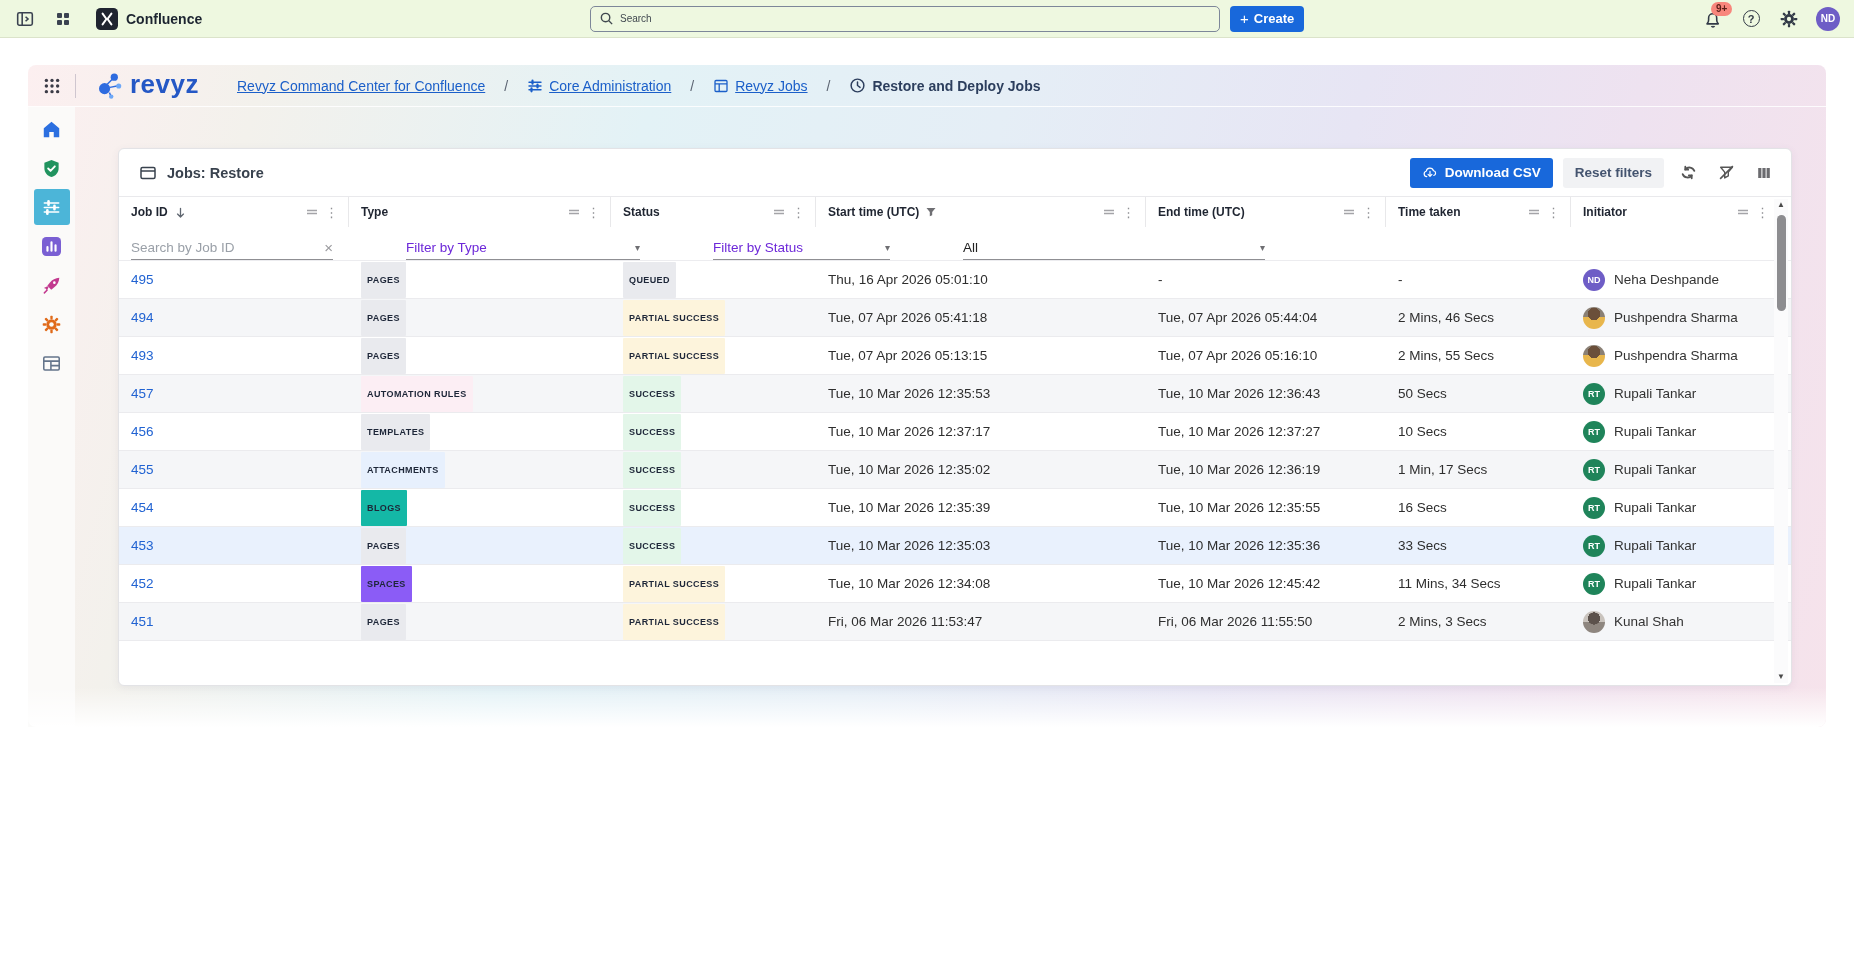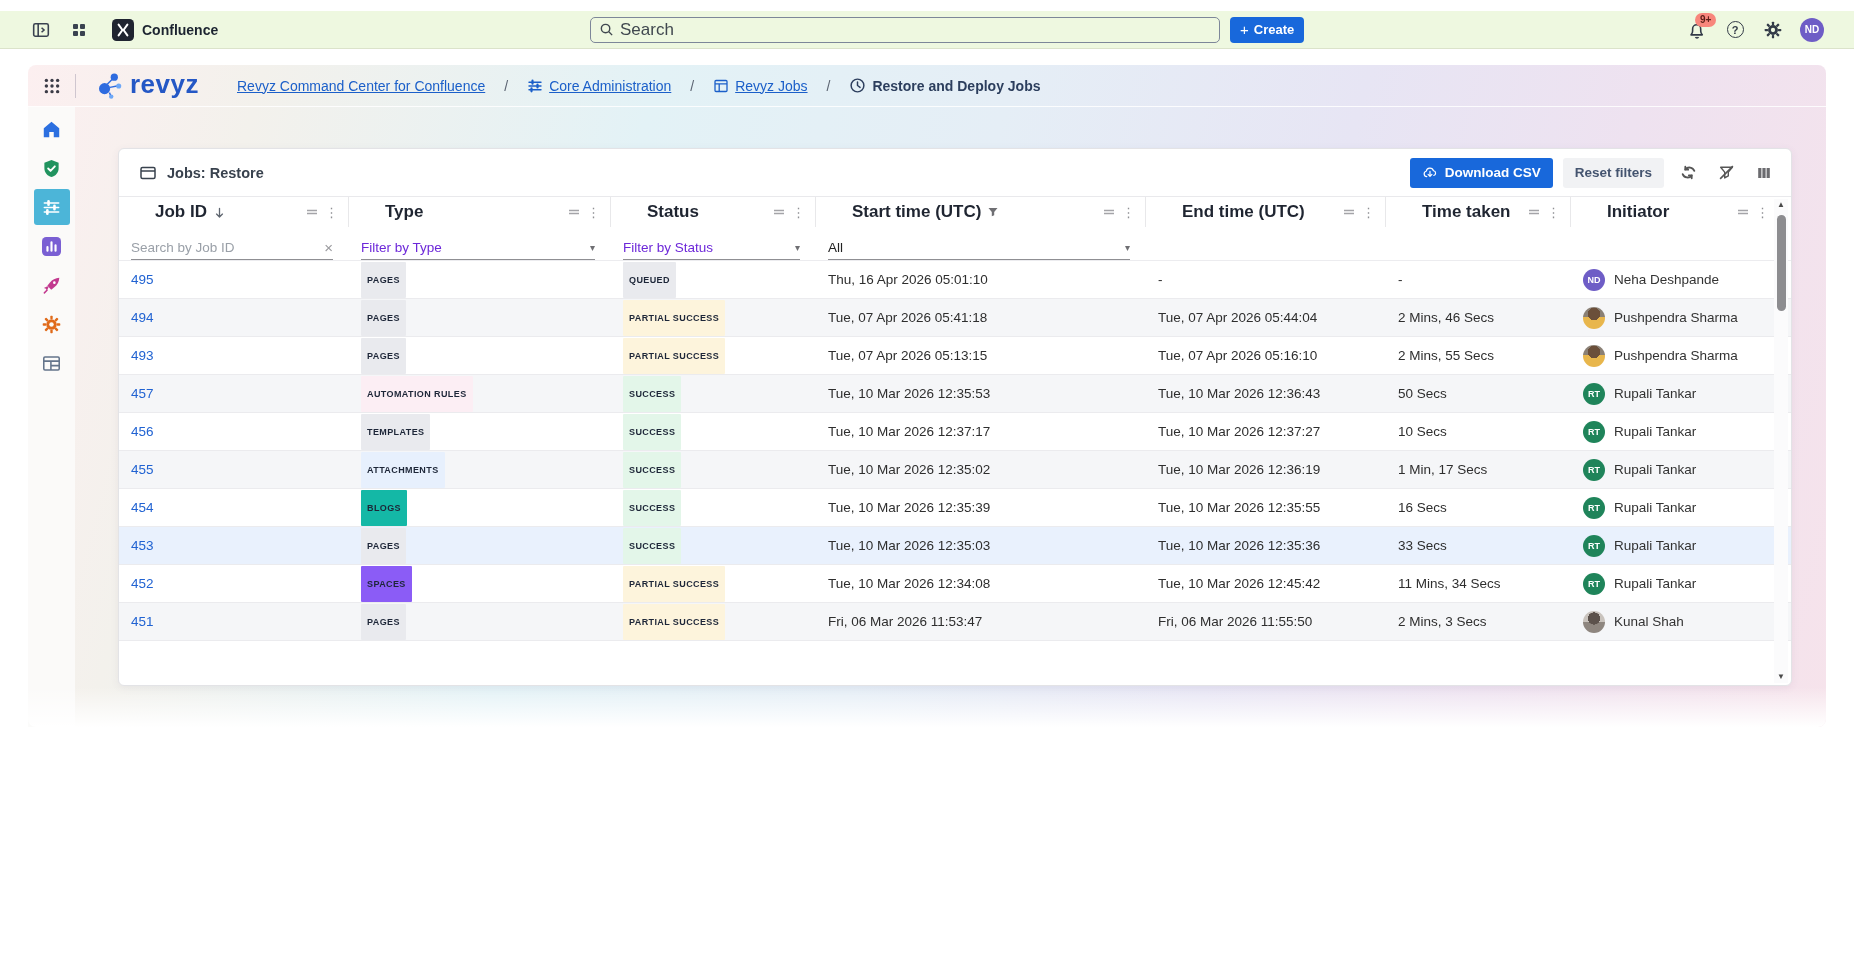--- a/index.html
+++ b/index.html
@@ -1,28 +1,28 @@
 <!DOCTYPE html>
 <html style="--accent: #1868db; --sidebar-active: #4cb5d8; --row-highlight: #e9f1fd;"><head>
 <meta charset="utf-8">
 <style>
   * { box-sizing: border-box; margin:0; padding:0; }
   html,body { width:1854px; height:961px; background:#fff; overflow:hidden;
               font-family:"Liberation Sans", sans-serif; color:#2e2e2e; }
 
   
   .topbar { height:38px; background:#eef8e0; border-bottom:1px solid #dbe3ca;
-            display:flex; align-items:center; padding:0 30px;margin-top:11px; }
+            display:flex; align-items:center; padding:0 14px; }
   .tb-left { display:flex; align-items:center; gap:16px; }
   .tb-logo-wrap { display:flex; align-items:center; gap:8px; margin-left:6px; }
   .tb-appname { font-size:14px; font-weight:700; color:#1c2430; }
   .tb-center { flex:1; display:flex; align-items:center; justify-content:center; gap:10px; }
   .searchbox { width:630px; height:26px; border:1px solid #7d8799; border-radius:5px;
                display:flex; align-items:center; padding:0 8px; gap:6px; background:transparent; }
-  .searchbox .ph { font-size:17px; color:#40484f; }
+  .searchbox .ph { font-size:10px; color:#40484f; }
   .btn-create { height:26px; background:var(--accent,#1868db); color:#fff; border:none; border-radius:4px;
                 display:flex; align-items:center; gap:5px; padding:0 10px; font-size:13px; font-weight:600;
                 font-family:inherit; cursor:pointer; }
   .btn-create .plus { font-size:15px; font-weight:400; line-height:1; }
   .tb-right { display:flex; align-items:center; gap:16px; margin-left:10px; }
   .tb-iconbtn { position:relative; width:22px; height:22px; display:flex; align-items:center; justify-content:center; cursor:pointer; }
   .nbadge { position:absolute; top:-6px; left:9px; background:#f8867c; color:#5d1f18; font-size:10px; font-weight:700;
             border-radius:8px; padding:1px 5px; line-height:1.2; }
   .help-circle { width:17px; height:17px; border:1.6px solid #323a47; border-radius:50%; color:#323a47;
                  font-size:11px; font-weight:700; display:flex; align-items:center; justify-content:center; }
@@ -71,26 +71,26 @@
                 padding:0 12px; font-size:13.5px; font-weight:600; font-family:inherit; cursor:pointer; }
   .hicon { width:28px; height:26px; display:flex; align-items:center; justify-content:center; color:#5f6670; cursor:pointer; }
 
   
   .tbl { position:relative; flex:1; }
   .thead { display:flex; height:30px; align-items:center; }
   .tc { flex:none; padding-left:12px; display:flex; align-items:center; overflow:hidden; white-space:nowrap; }
   .c1{width:230px} .c2{width:262px} .c3{width:205px} .c4{width:330px} .c5{width:240px} .c6{width:185px} .c7{width:208px}
   .hcell { height:100%; border-right:1px solid #e8e8ea; position:relative; padding-right:8px; }
   .hcell:last-child { border-right:none; }
-  .hlabel { font-size:17px; font-weight:700; color:#1f2531;margin-left:24px; }
+  .hlabel { font-size:12px; font-weight:700; color:#1f2531; }
   .hcell .sorticon, .hcell .funicon { margin-left:6px; display:flex; color:#5f6670; cursor:pointer; }
   .hright { margin-left:auto; display:flex; align-items:center; gap:4px; }
   .handle { display:flex; color:#a0a0a4; cursor:grab; }
   .kebab { color:#8f9094; font-size:13px; cursor:pointer; padding:0 2px; }
-  .tfilters { display:flex; height:34px; border-bottom:1px solid #ececef; }
+  .tfilters { display:flex; height:34px; border-bottom:1px solid #ececef;gap:45px; }
   .fcell { flex:none; padding:0 16px 0 12px; display:flex; align-items:flex-end; }
   .funder { width:100%; display:flex; align-items:center; border-bottom:1px solid #8f8f93; padding-bottom:4px; gap:4px; }
   .funder input { border:none; outline:none; background:transparent; flex:1; font-size:13.5px; color:#2e2e2e;
                   font-family:inherit; }
   .funder input::placeholder { color:#9aa0a8; }
   .sel-ph { flex:1; font-size:13.5px; color:#6d28d9; }
   .sel-val { flex:1; font-size:13.5px; color:#222; }
   .clear-x { color:#9a9a9e; font-size:15px; cursor:pointer; line-height:1; }
   .caret { color:#6f6f73; font-size:10px; cursor:pointer; }
 

